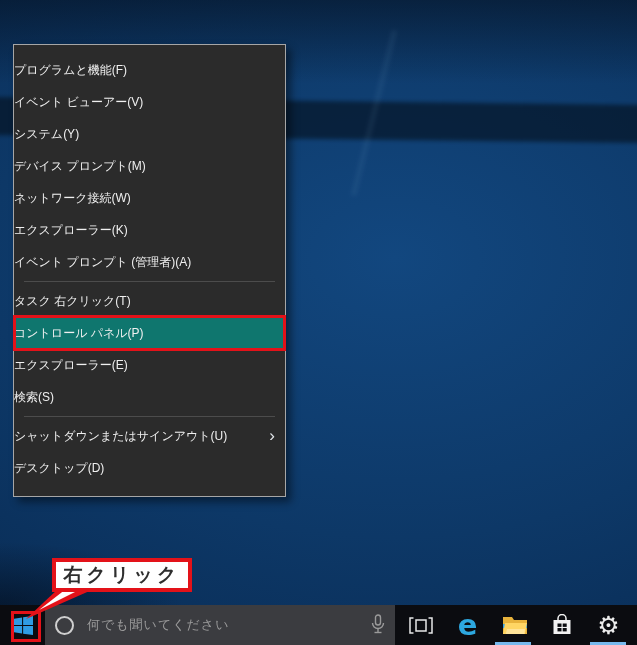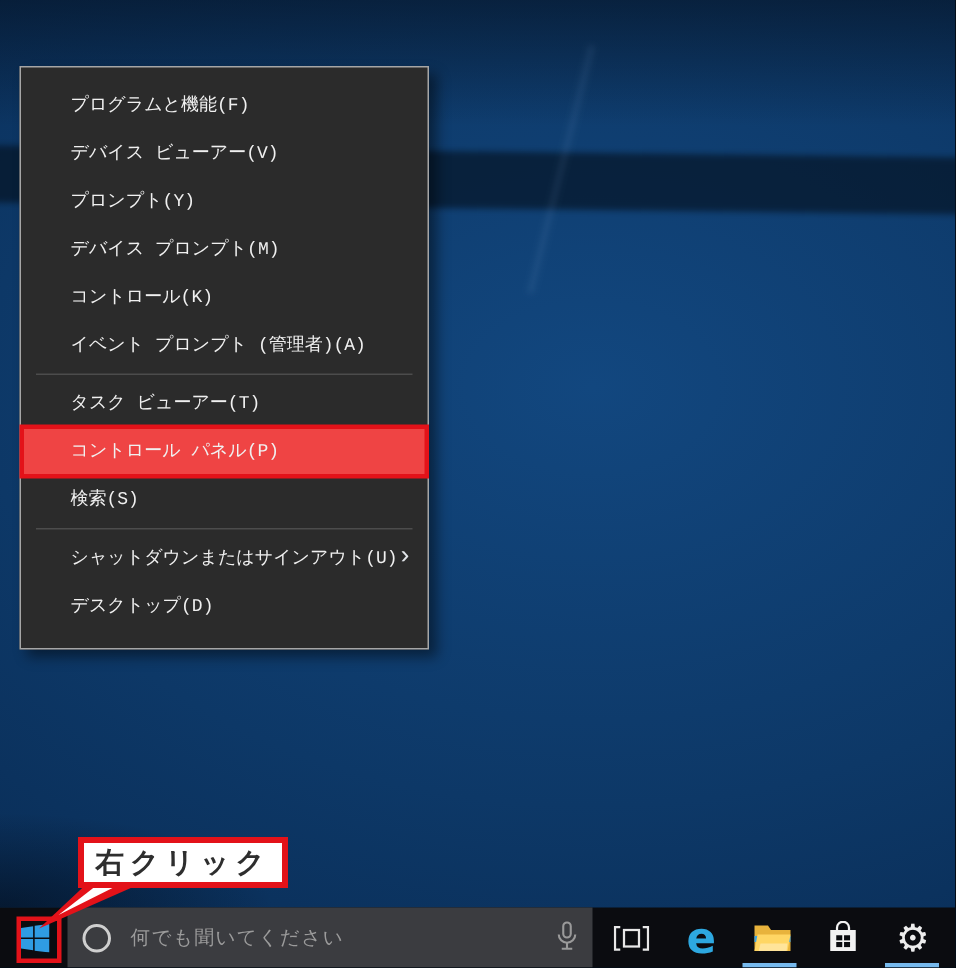--- a/index.html
+++ b/index.html
@@ -40,22 +40,22 @@
   .gear-glyph { font-family:"DejaVu Sans",sans-serif; font-size:25px; color:#ededed; line-height:25px; }
   .run-indicator { position:absolute; bottom:0; left:5px; right:5px; height:3px; background:#76b9ed; }
 
   
   .winx-menu {
     position:absolute; left:13px; top:44px; width:273px;
     background:#2b2b2b; border:1px solid #a6a6a6;
     box-shadow:5px 5px 8px rgba(0,0,0,0.45);
     padding:9px 0 12px 0; z-index:3;
   }
-  .menu-item { position:relative; height:32px; line-height:32px; padding-left:33px; font-size:12px; color:#f0f0f0; white-space:nowrap;font-family:Liberation Mono, monospace; }
-  .menu-item.hl { background:#ef4444; }
+  .menu-item { position:relative; height:32px; line-height:32px; font-size:12px; color:#f0f0f0; white-space:nowrap; }
+  .menu-item.hl { background:#0f766e; }
   .menu-item.hl::after { content:""; position:absolute; left:-1px; right:-1px; top:-2px; bottom:-2px; border:3px solid #e31219; pointer-events:none; }
   .menu-sep { border-top:1px solid #4c4c4c; margin:3px 10px; }
   .chev { position:absolute; right:10px; top:0; font-size:17px; color:#e2e6ea; }
 
   
   .callout {
     position:absolute; left:52px; top:558px; width:140px; height:34px;
     background:#ffffff; border:4px solid #e31219;
     display:flex; justify-content:center;
     font-size:19px; font-weight:bold; color:#2e2e2e; letter-spacing:4px;
@@ -140,28 +140,30 @@
       </div>
     </div>
 
     <div class="run-indicator" style="left:495px; width:36px;"></div>
     <div class="run-indicator" style="left:590px; width:36px;"></div>
   </div>
 
   <div class="winx-menu">
     <div id="menu-items">
         <div class="menu-item"><span>プログラムと機能(F)</span></div>
-        <div class="menu-item"><span>デバイス ビューアー(V)</span></div>
-        <div class="menu-item"><span>プロンプト(Y)</span></div>
+        <div class="menu-item"><span>イベント ビューアー(V)</span></div>
+        <div class="menu-item"><span>システム(Y)</span></div>
         <div class="menu-item"><span>デバイス プロンプト(M)</span></div>
-        <div class="menu-item"><span>コントロール(K)</span></div>
+        <div class="menu-item"><span>ネットワーク接続(W)</span></div>
+        <div class="menu-item"><span>エクスプローラー(K)</span></div>
         <div class="menu-item"><span>イベント プロンプト (管理者)(A)</span></div>
         <div class="menu-sep"></div>
-        <div class="menu-item"><span>タスク ビューアー(T)</span></div>
+        <div class="menu-item"><span>タスク 右クリック(T)</span></div>
         <div class="menu-item hl"><span>コントロール パネル(P)</span></div>
+        <div class="menu-item"><span>エクスプローラー(E)</span></div>
         <div class="menu-item"><span>検索(S)</span></div>
         <div class="menu-sep"></div>
         <div class="menu-item"><span>シャットダウンまたはサインアウト(U)</span><span class="chev">›</span></div>
         <div class="menu-item"><span>デスクトップ(D)</span></div>
       </div>
   </div>
 
   <div class="callout">
     <span>右クリック</span>
   </div>

